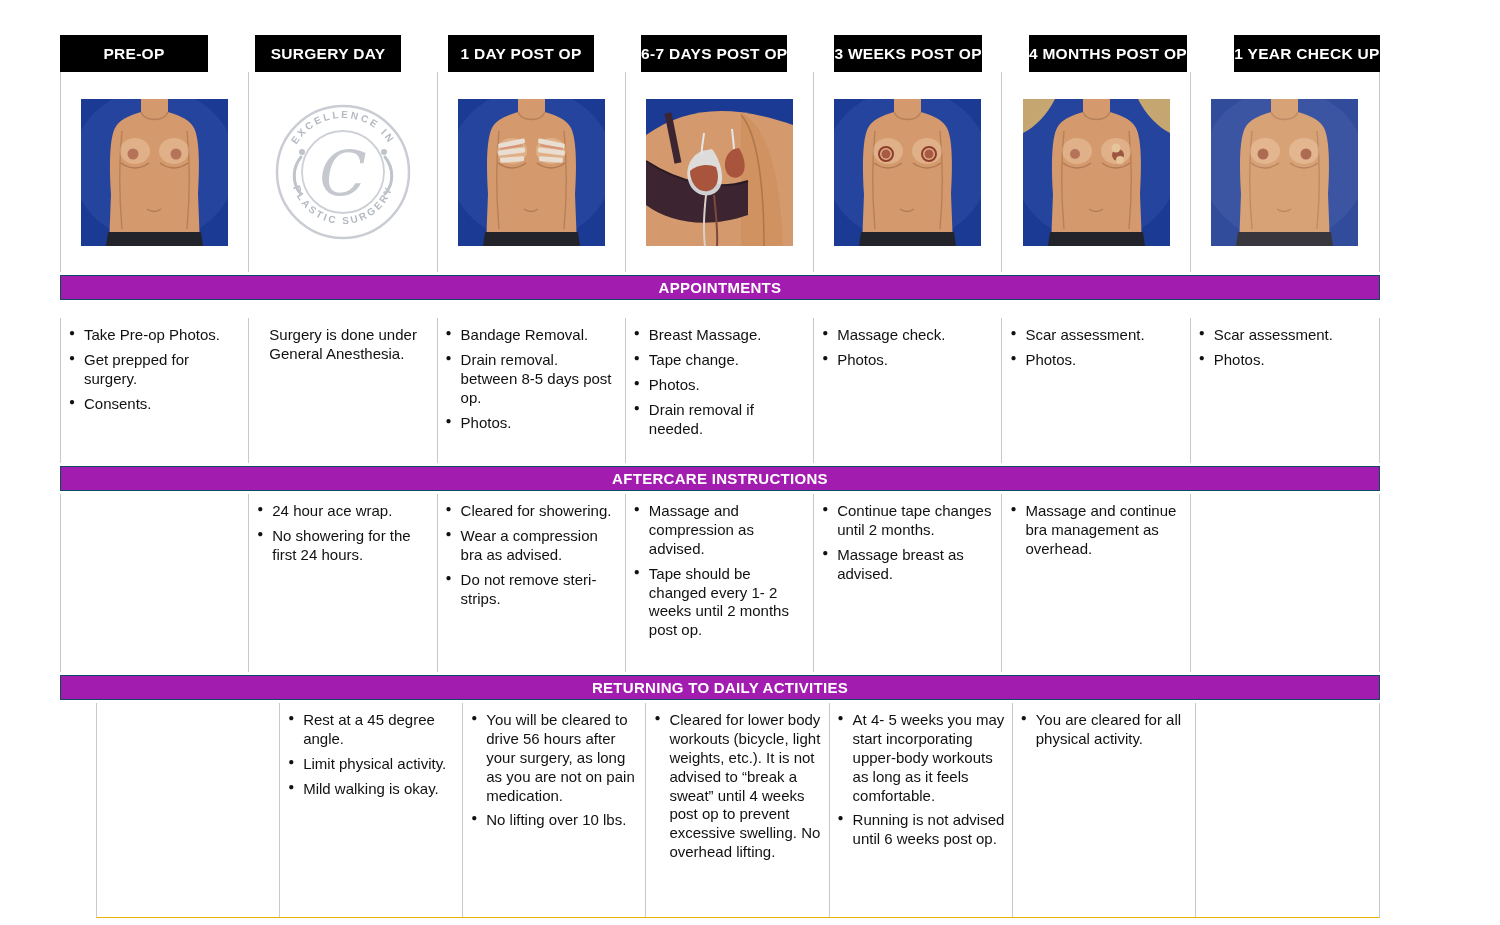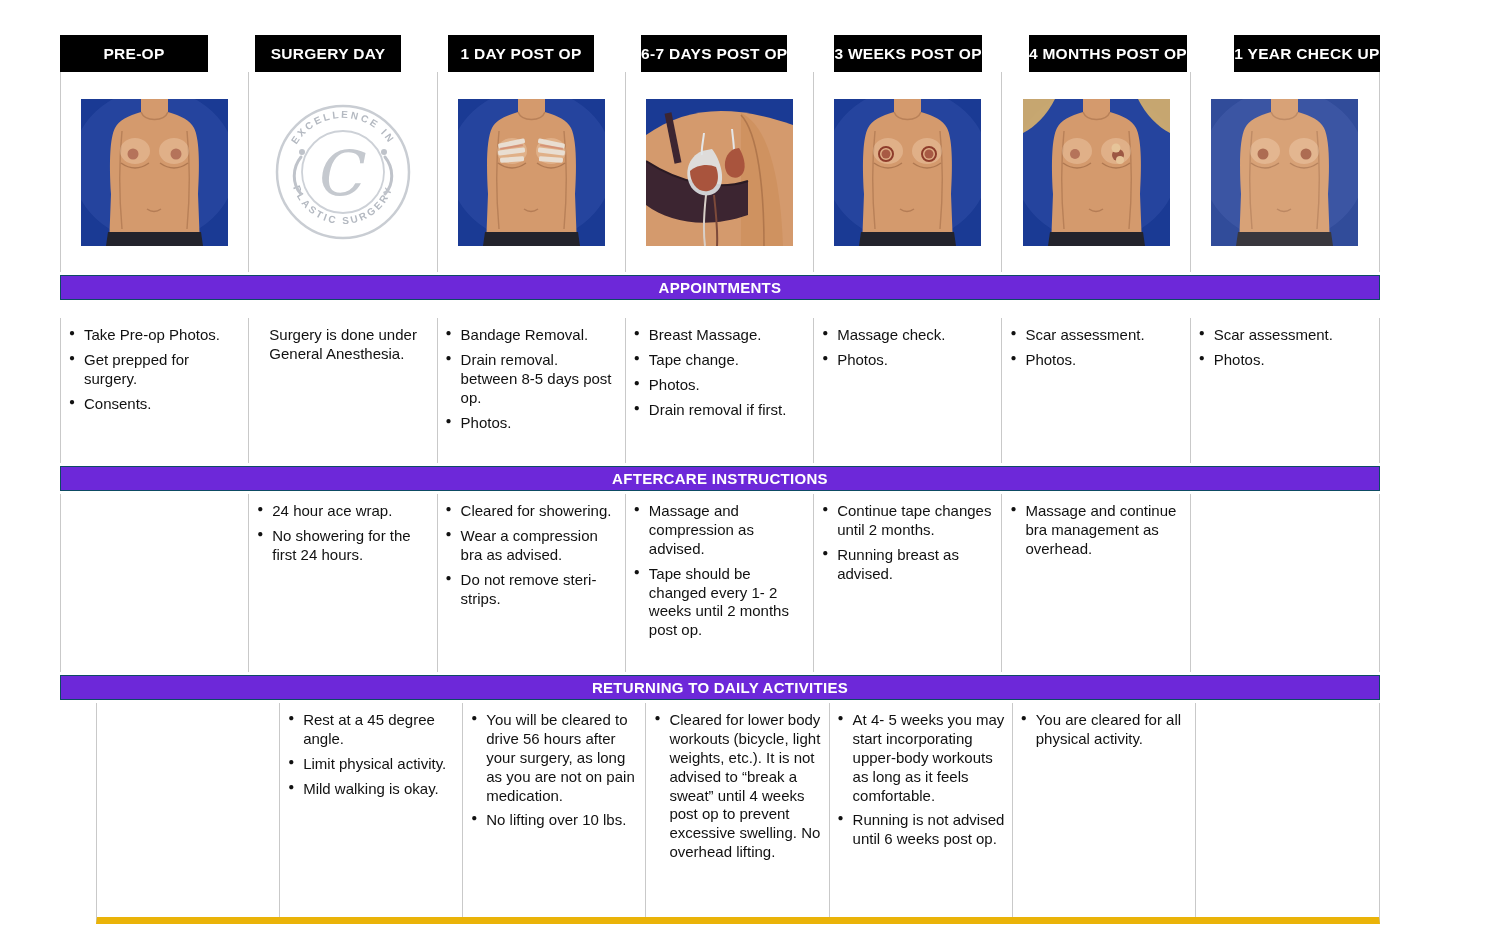--- a/index.html
+++ b/index.html
@@ -22,34 +22,34 @@
   
   .p-row{display:grid;grid-template-columns:repeat(7,1fr);height:200px;
     border-left:1px solid #c9c9c9;border-right:1px solid #c9c9c9;}
   .p-cell{border-right:1px solid #c9c9c9;display:flex;align-items:center;justify-content:center;}
   .p-cell:last-child{border-right:none;}
   .photo{width:147px;height:147px;display:block;}
   .logo-box{width:160px;height:160px;display:block;}
 
   
   .band{
-    height:23px;margin:3px 0;background:#6d28d9;border:1px solid #0d4b63;
+    height:23px;margin:3px 0;background:#a21caf;border:1px solid #0d4b63;
     display:flex;align-items:center;justify-content:center;
     color:#ffffff;font-weight:bold;font-size:15px;letter-spacing:.3px;
   }
 
   
   .c-row{display:grid;grid-template-columns:repeat(7,1fr);
     border-left:1px solid #c9c9c9;border-right:1px solid #c9c9c9;}
   .c-cell{border-right:1px solid #c9c9c9;padding:8px 6px 8px 8px;
     font-size:15px;line-height:1.26;color:#111;}
   .c-cell:last-child{border-right:none;}
   .row-appointments{min-height:145px;margin-top:18px;}
   .row-aftercare{min-height:178px;}
-  .row-activities{min-height:214px;border-bottom:7px solid #eab308;margin-left:36px;}
+  .row-activities{min-height:214px;border-bottom:1px solid #eab308;margin-left:36px;}
 
   ul.bullets{list-style:none;margin:0;padding:0;}
   ul.bullets li{position:relative;padding-left:15px;margin:0 0 6px 0;}
   ul.bullets li::before{content:"\25CF";position:absolute;left:0;top:1px;font-size:10px;color:#111;}
   .note{margin:0;padding-left:12px;}
   .hidden-defs{position:absolute;width:0;height:0;overflow:hidden;}
 </style>
 </head>
 <body>
 
@@ -207,21 +207,21 @@
           <li>Bandage Removal.</li>
           <li>Drain removal. between 8-5 days post op.</li>
           <li>Photos.</li>
         </ul>
     </div>
     <div class="c-cell">
       <ul class="bullets">
           <li>Breast Massage.</li>
           <li>Tape change.</li>
           <li>Photos.</li>
-          <li>Drain removal if first.</li>
+          <li>Drain removal if needed.</li>
         </ul>
     </div>
     <div class="c-cell">
       <ul class="bullets">
           <li>Massage check.</li>
           <li>Photos.</li>
         </ul>
     </div>
     <div class="c-cell">
       <ul class="bullets">
@@ -258,21 +258,21 @@
     </div>
     <div class="c-cell">
       <ul class="bullets">
           <li>Massage and compression as advised.</li>
           <li>Tape should be changed every 1- 2 weeks until 2 months post op.</li>
         </ul>
     </div>
     <div class="c-cell">
       <ul class="bullets">
           <li>Continue tape changes until 2 months.</li>
-          <li>Running breast as advised.</li>
+          <li>Massage breast as advised.</li>
         </ul>
     </div>
     <div class="c-cell">
       <ul class="bullets">
           <li>Massage and continue bra management as overhead.</li>
         </ul>
     </div>
     <div class="c-cell">
       <ul class="bullets"></ul>
     </div>

